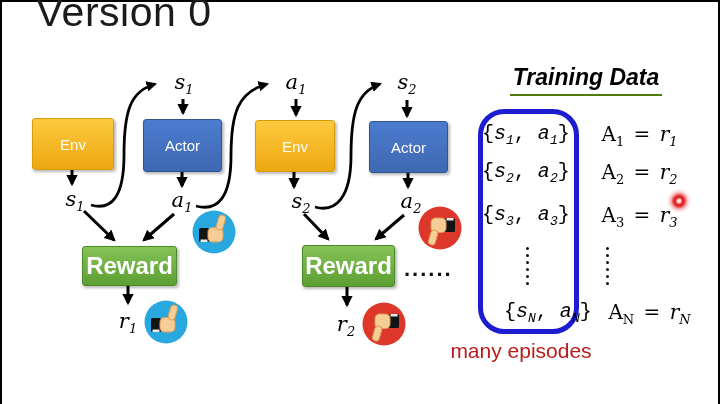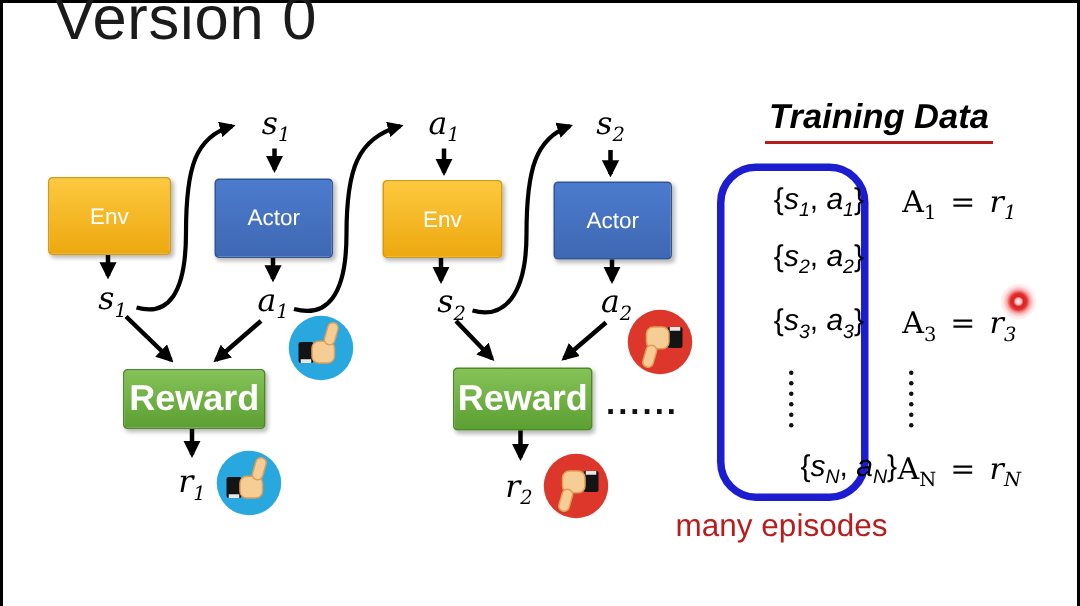--- a/index.html
+++ b/index.html
@@ -26,27 +26,27 @@
   .arrows{position:absolute;left:0;top:0;z-index:3;pointer-events:none;}
   .boxes-layer{z-index:2;}
 
   .thumb{position:absolute;width:44px;height:44px;z-index:4;}
 
   .hdots{position:absolute;left:404px;top:256px;font-size:22px;font-weight:bold;
          letter-spacing:2px;color:#111;}
 
   .td-head{position:absolute;left:508px;top:64px;width:156px;text-align:center;
            font-size:23px;font-weight:bold;font-style:italic;}
-  .td-head span{display:inline-block;border-bottom:2px solid #b91c1c;padding:0 3px 3px;}
+  .td-head span{display:inline-block;border-bottom:2px solid #4d7c0f;padding:0 3px 3px;}
 
   .td-box{position:absolute;left:478px;top:109px;width:101px;height:225px;box-sizing:border-box;
           border:5px solid #1C1CD0;border-radius:26px;background:transparent;}
 
-  .pair-row{position:absolute;left:482px;width:94px;text-align:right;
-            font-family:Liberation Sans, sans-serif;font-size:20px;white-space:nowrap;}
+  .pair-row{position:absolute;left:482px;width:94px;text-align:left;
+            font-family:Liberation Mono, monospace;font-size:20px;white-space:nowrap;}
   .pair-row sub{font-size:13px;}
   .res-row{position:absolute;left:592px;width:95px;text-align:center;
            font-family:"DejaVu Serif",serif;font-size:20px;white-space:nowrap;}
   .res-row sub{font-size:13px;}
   .res-row .eq{padding:0 3px;}
 
   .vdots{position:absolute;display:flex;flex-direction:column;gap:4px;z-index:4;}
   .vdots i{width:3px;height:3px;border-radius:50%;background:#111;display:block;}
 
   .caption{position:absolute;left:445px;top:339px;width:152px;text-align:center;font-size:21px;color:#b91c1c;}
@@ -169,22 +169,23 @@
   <div class="vdots" style="left:526px;top:247px;">
       <i></i>
       <i></i>
       <i></i>
       <i></i>
       <i></i>
       <i></i>
     </div>
 
   <div class="res-row" style="top:122px;"><span>A</span><sub>1</sub><span class="eq"> = </span><span class="it">r</span><sub class="it">1</sub></div>
+  <div class="res-row" style="top:160px;"><span>A</span><sub>2</sub><span class="eq"> = </span><span class="it">r</span><sub class="it">2</sub></div>
   <div class="res-row" style="top:203px;"><span>A</span><sub>3</sub><span class="eq"> = </span><span class="it">r</span><sub class="it">3</sub></div>
-  <div class="res-row" style="top:300px;"><span>A</span><sub>N</sub><span class="eq"> = </span><span class="it">r</span><sub class="it">N</sub></div>
+  <div class="res-row" style="top:300px;margin-left:10px;"><span>A</span><sub>N</sub><span class="eq"> = </span><span class="it">r</span><sub class="it">N</sub></div>
 
   <div class="vdots" style="left:606px;top:247px;">
       <i></i>
       <i></i>
       <i></i>
       <i></i>
       <i></i>
       <i></i>
     </div>
 

